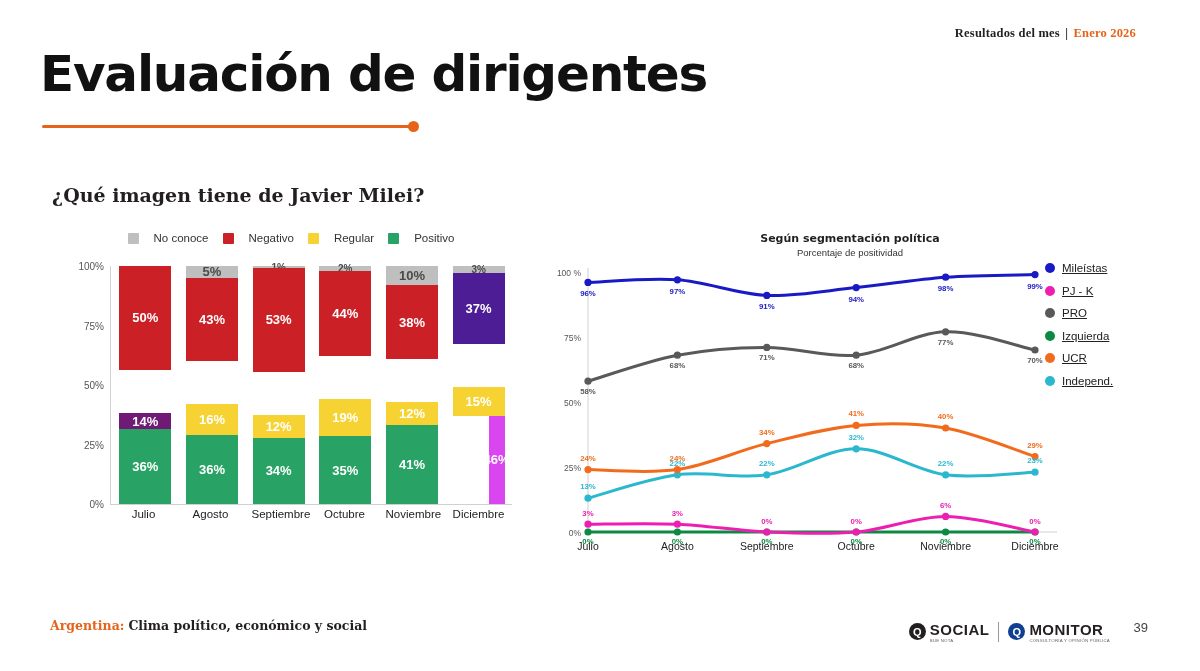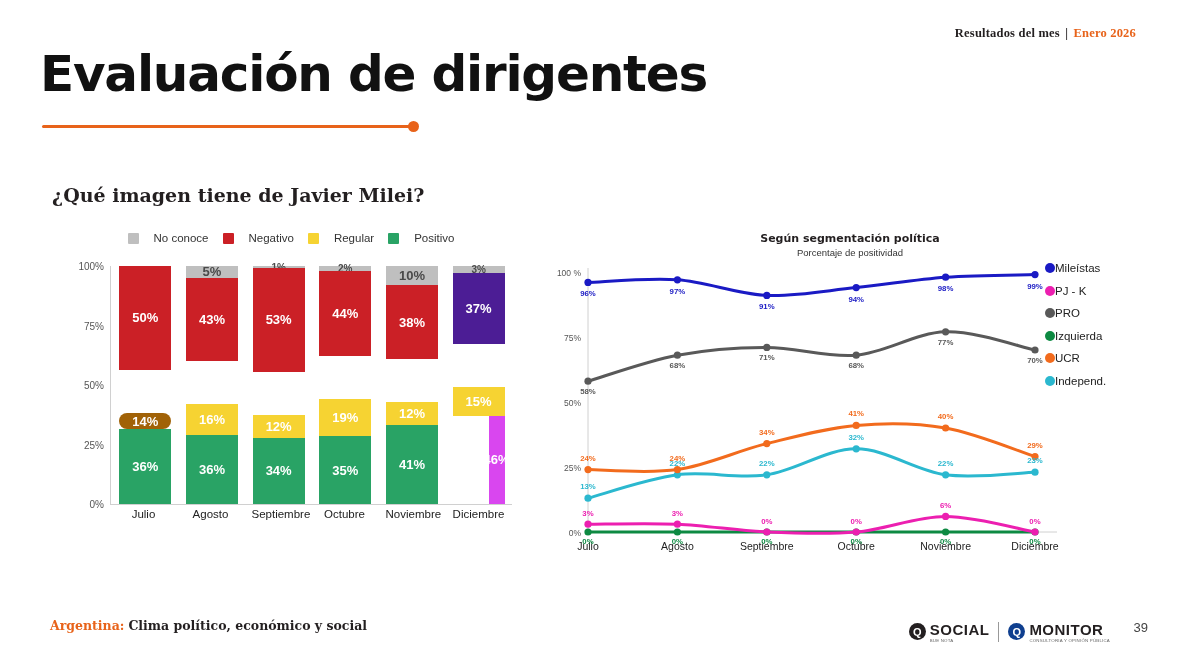--- a/index.html
+++ b/index.html
@@ -81,21 +81,21 @@
   .seg.nc{color:#4a4a4a;}
   .xlabels{position:absolute;left:58px;top:276px;width:402px;display:flex;justify-content:space-around;}
   .xlab{width:52px;text-align:center;font-size:11.5px;color:#222;}
 
   
   .right-chart{position:absolute;left:530px;top:232px;width:640px;height:345px;}
   .rc-title{text-align:center;font-size:11px;font-weight:bold;color:#231f20;font-family:"DejaVu Sans",sans-serif;}
   .rc-sub{text-align:center;font-size:9.5px;color:#333;margin-top:2px;}
   .rc-svgwrap{position:absolute;left:0;top:22px;width:640px;height:320px;}
   .rc-legend{position:absolute;left:515px;top:30px;display:flex;flex-direction:column;gap:10.5px;}
-  .rc-legend .li{display:flex;align-items:center;font-size:11.5px;color:#222;}
+  .rc-legend .li{display:flex;align-items:center;gap:7px;font-size:11.5px;color:#222;text-decoration:underline;}
   .rc-dot{width:10px;height:10px;border-radius:50%;}
 </style>
 </head>
 <body>
 
 <div class="slide">
 
   <div class="hdr-right">
     <span class="a">Resultados del mes</span>
     <span class="sep">|</span>
@@ -133,21 +133,21 @@
         <div class="ytick" style="top: 119px;">50%</div>
         <div class="ytick" style="top: 59.5px;">75%</div>
         <div class="ytick" style="top: 0px;">100%</div>
       </div>
     <div class="axis-line"></div>
     <div class="axis-bottom"></div>
     <div class="plot">
       <div class="bars" id="barBars">
           <div class="barcol">
             <div class="seg" style="height: 119px; background: rgb(203, 32, 38);">50%</div>
-            <div class="seg reg" style="height: 19px; background: #a16207; border-radius: 13px;">14%</div>
+            <div class="seg reg" style="height: 19px; background: #701a75;">14%</div>
             <div class="seg" style="height: 85.68px; background: rgb(41, 163, 101);">36%</div>
           </div>
           <div class="barcol">
             <div class="seg nc" style="height: 11.9px; background: rgb(191, 191, 191);">5%</div>
             <div class="seg" style="height: 102.34px; background: rgb(203, 32, 38);">43%</div>
             <div class="seg reg" style="height: 38.08px; background: rgb(246, 211, 50);">16%</div>
             <div class="seg" style="height: 85.68px; background: rgb(41, 163, 101);">36%</div>
           </div>
           <div class="barcol">
             <div class="seg nc" style="height: 2.38px; background: rgb(191, 191, 191); font-size: 10px;">1%</div>

